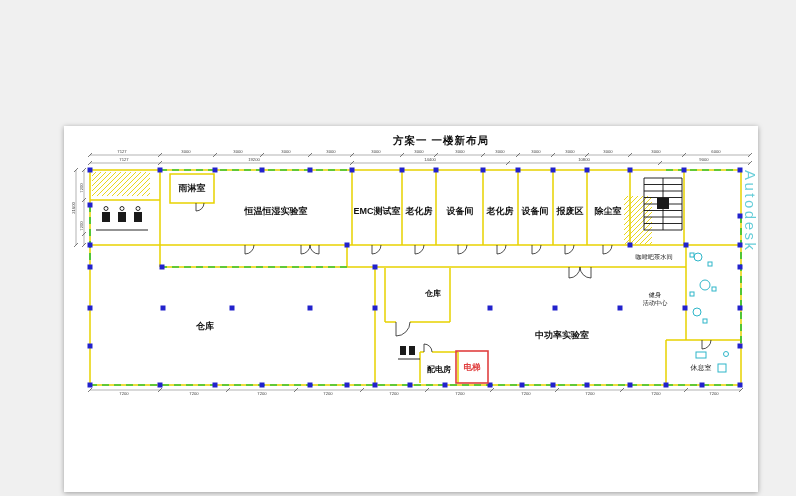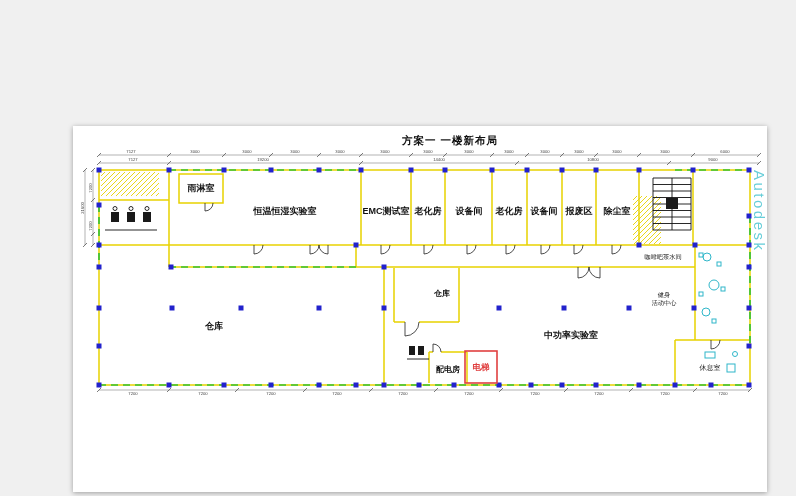--- a/index.html
+++ b/index.html
@@ -2,21 +2,21 @@
 <html style="--backdrop: #f0f0f0; --canvas: #ffffff; --wall: #e8d200; --dash: #35c135; --column: #2222cc; --elevator: #e04040; --furniture: #2fb6c9; --watermark: #4cc5d2;"><head>
 <meta charset="utf-8">
 <style>
   :root{
     --backdrop:#f0f0f0; --canvas:#ffffff; --wall:#e8d200; --dash:#35c135;
     --column:#2222cc; --elevator:#e04040; --furniture:#2fb6c9; --watermark:#4cc5d2;
   }
   html,body{margin:0;padding:0}
   body{width:796px;height:496px;background:var(--backdrop);overflow:hidden;position:relative;
        font-family:"Liberation Sans","DejaVu Sans",sans-serif}
-  .sheet{position:absolute;left:73px;top:126px;width:694px;height:366px;background:var(--canvas);
+  .sheet{position:absolute;left:64px;top:126px;width:694px;height:366px;background:var(--canvas);
          box-shadow:0 1px 5px rgba(0,0,0,.35)}
   svg{display:block;width:100%;height:100%}
   svg text{font-family:"Liberation Sans","DejaVu Sans",sans-serif}
   .title{font-size:10.5px;font-weight:bold;fill:#111;letter-spacing:1px;text-anchor:middle}
   .room{font-size:9px;font-weight:bold;fill:#111;text-anchor:middle}
   .room-md{font-size:8px;font-weight:bold;fill:#111;text-anchor:middle}
   .room-sm{font-size:6.2px;fill:#111;text-anchor:middle}
   .room-xs{font-size:7px;fill:#111;text-anchor:middle}
   .dimline{stroke:#666;stroke-width:.5;fill:none}
   .dimtick{stroke:#444;stroke-width:.7}

